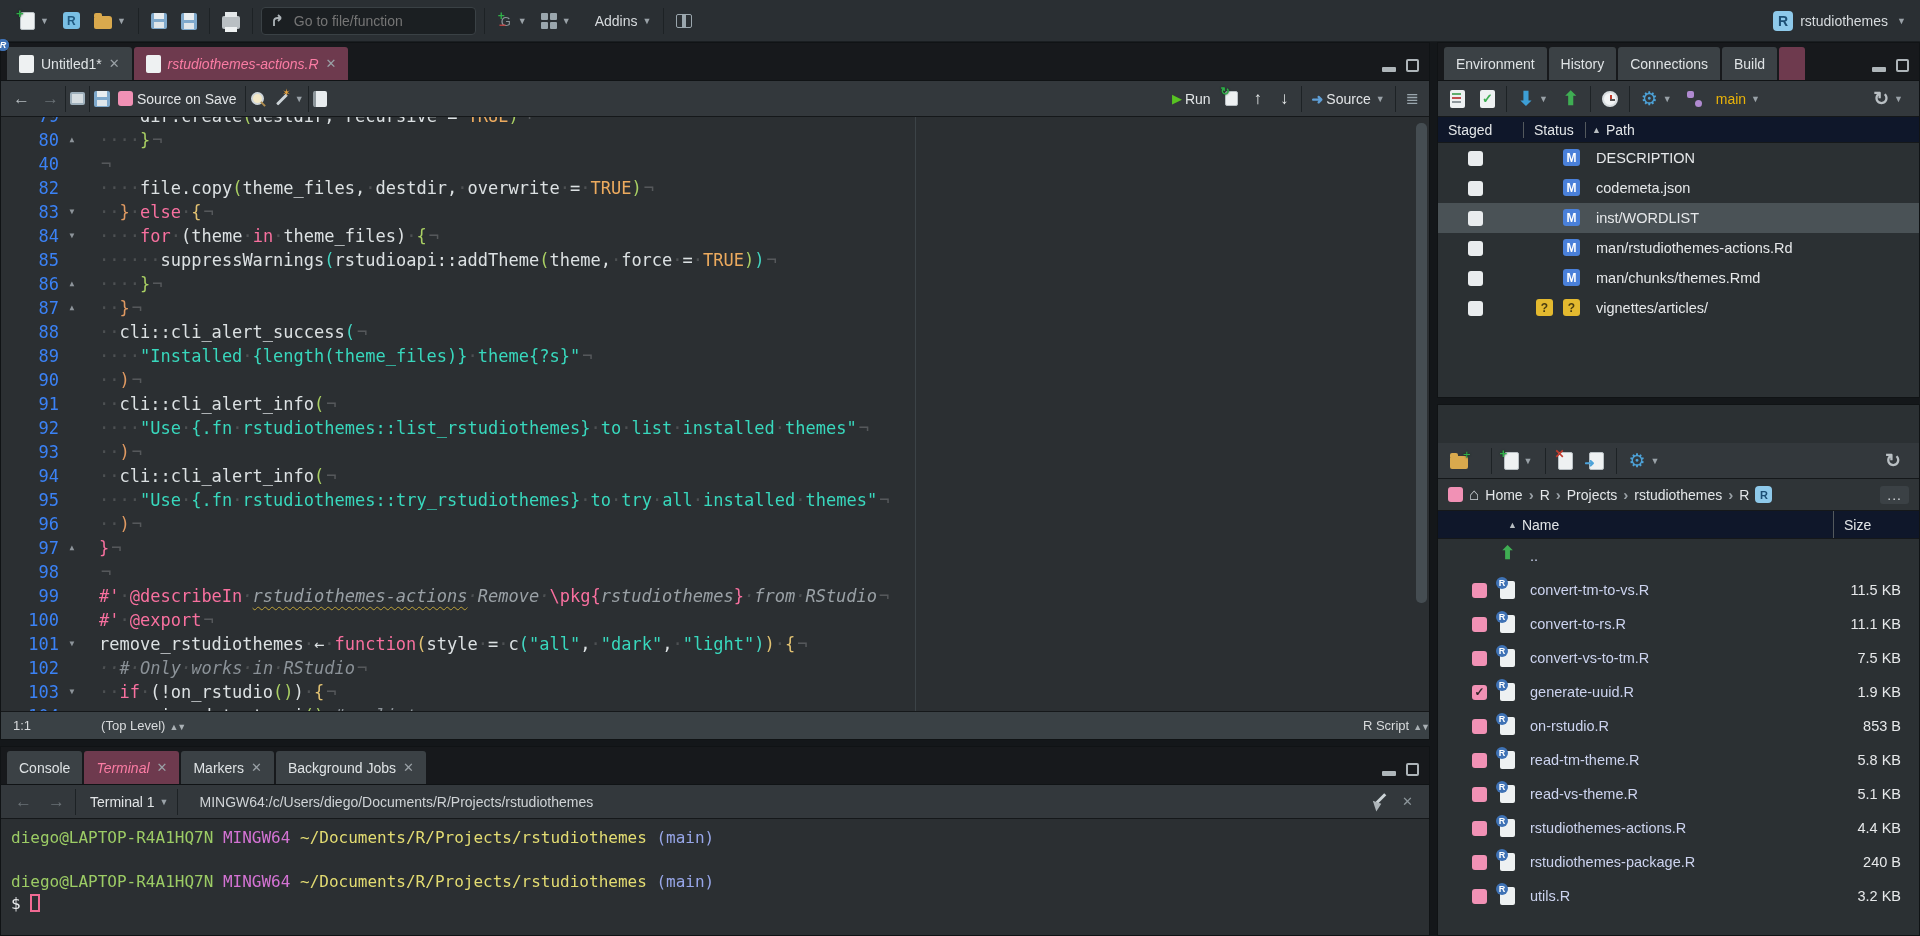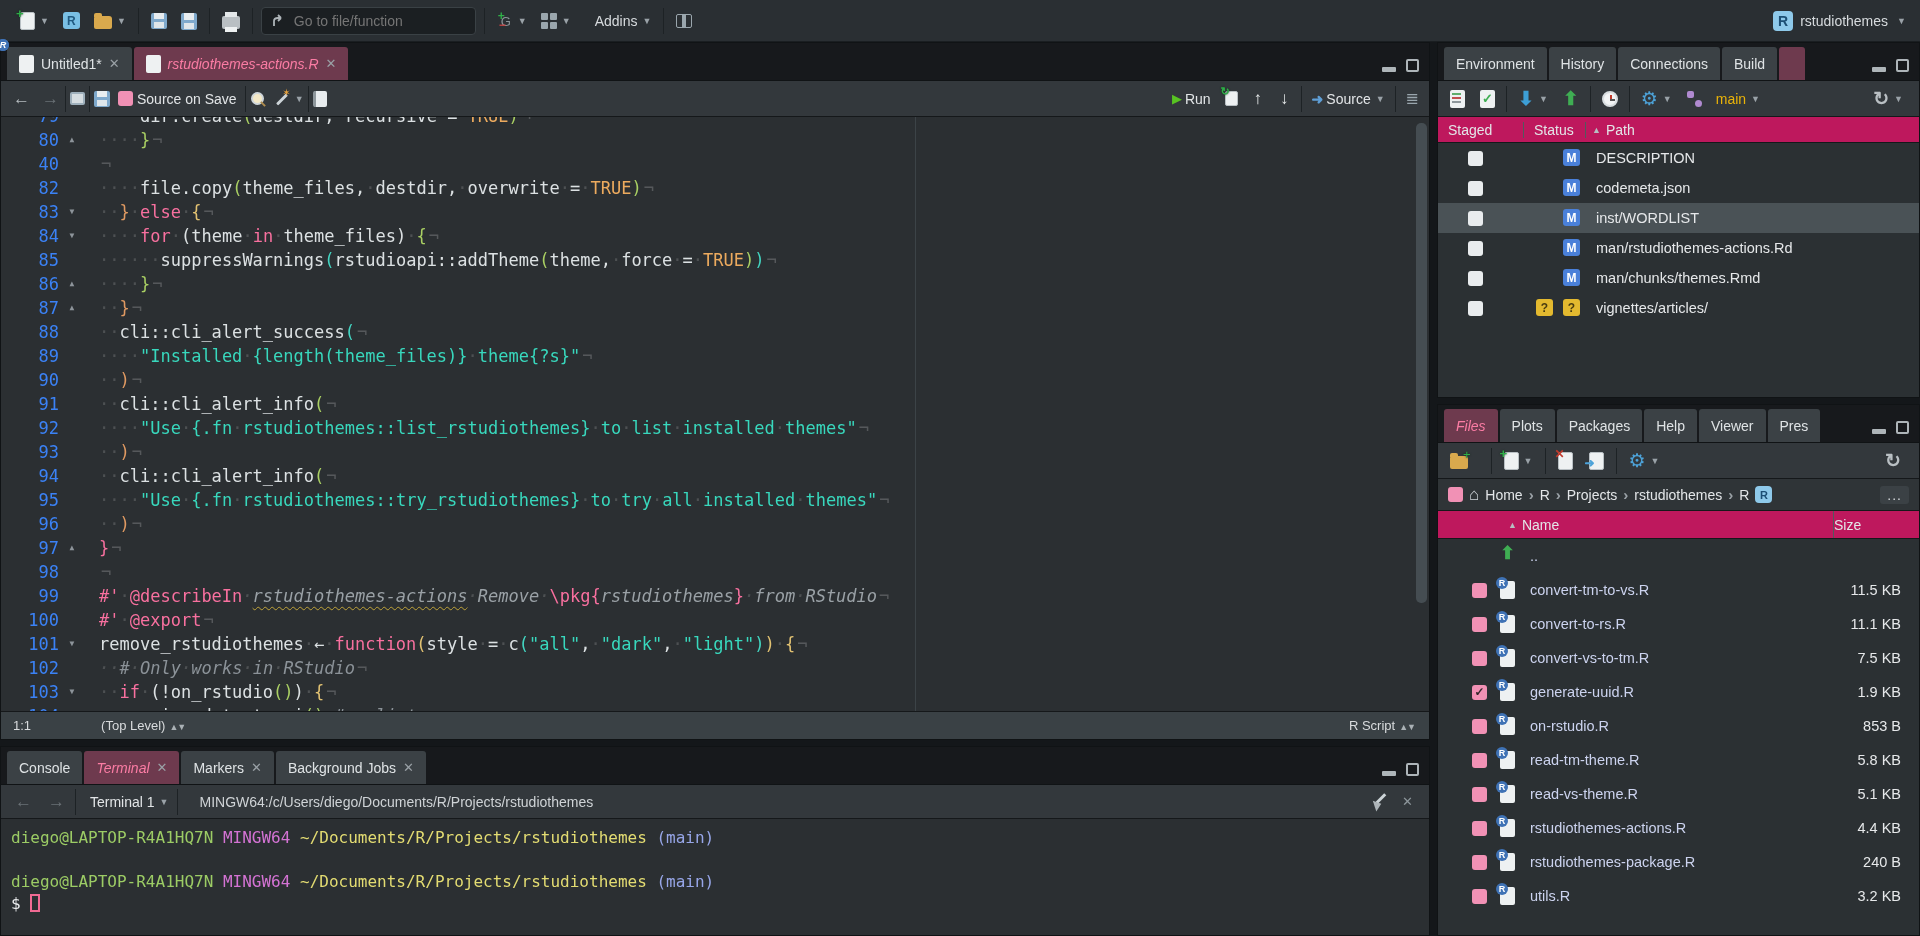--- a/index.html
+++ b/index.html
@@ -108,21 +108,21 @@
   #term-content { position:absolute; left:0; right:0; top:72px; bottom:0; background:#2b2f32;
     font-family:"DejaVu Sans Mono", monospace; font-size:16px; padding:8px 0 0 10px; }
   .tl { height:22px; line-height:22px; white-space:pre; }
   .t-g{color:#9ccc65}.t-m{color:#d473d4}.t-y{color:#e3dc72}.t-b{color:#97a6e8}.t-w{color:#e8eaec}
   .cursor { display:inline-block; width:10px; height:18px; border:2px solid #f06a93; vertical-align:-3px; }
   .i-broom { width:18px; height:18px; position:relative; }
   .i-broom:before { content:""; position:absolute; width:12px; height:3px; background:#cdd4d8; transform:rotate(-45deg); left:5px; top:4px; }
   .i-broom:after { content:""; position:absolute; width:0; height:0; border-left:7px solid transparent; border-right:2px solid transparent; border-top:9px solid #aeb5b9; left:1px; bottom:0; transform:rotate(20deg); }
 
   
-  .col-header { position:absolute; left:0; right:0; background:#be185d; border-bottom:1px solid #15181a;
+  .col-header { position:absolute; left:0; right:0; background:#0f172a; border-bottom:1px solid #15181a;
     color:#e3e6e8; font-size:14px; display:flex; align-items:center; }
   .sort-tri { font-size:9px; color:#b7bdc1; margin-right:5px; }
   .checkbox { width:15px; height:15px; border-radius:3px; }
   .cb-pink { background:#f191b5; }
   .cb-pale { background:#e9ecee; }
   .cb-check { color:#33262b; font-size:12px; font-weight:bold; line-height:15px; text-align:center; }
 
   
   #git-pane { left:1437px; top:42px; width:483px; height:356px; }
   #git-toolbar { top:38px; height:36px; padding:0 8px; gap:7px; }
@@ -160,21 +160,21 @@
   #files-toolbar { top:38px; height:36px; padding:0 8px; gap:8px; }
   #files-crumb { position:absolute; left:0; right:0; top:74px; height:32px; background:#2f3437;
     border-bottom:1px solid #15181a; display:flex; align-items:center; gap:6px; padding:0 10px; }
   #files-crumb .seg { color:#e3e6e8; font-size:14px; }
   #files-crumb .chev { color:#9aa1a6; font-size:15px; font-weight:bold; }
   .home-glyph { color:#cdd4d8; font-size:17px; }
   .more-btn { margin-left:auto; color:#d7dbde; font-size:14px; letter-spacing:1px; padding:1px 7px;
     background:#3b4145; border-radius:3px; }
   #files-header { top:106px; height:28px; }
   #files-header .h-name { padding-left:70px; display:flex; align-items:center; }
-  #files-header .h-size { position:absolute; left:395px; border-left:1px solid #53595d; 
+  #files-header .h-size { position:absolute; left:395px; border-left:1px solid #53595d; padding-left:10px;
     height:100%; display:flex; align-items:center; }
   #file-rows { position:absolute; left:0; right:0; top:134px; }
   .frow { height:34px; display:flex; align-items:center; position:relative; }
   .frow .checkbox { margin-left:34px; }
   .fname { position:absolute; left:92px; color:#ccd3ef; font-size:14.5px; }
   .fsize { position:absolute; right:18px; color:#e6e8ea; font-size:14.5px; }
   .i-rdoc { position:absolute; left:62px; width:15px; height:18px; background:#eef1f2; border-radius:2px; }
   .i-rdoc:before { content:"R"; position:absolute; left:-4px; top:-4px; width:12px; height:12px; background:#3f72b5;
     color:#fff; border-radius:50%; font-size:9px; font-weight:bold; text-align:center; line-height:12px; }
   .up-arrow { position:absolute; left:62px; color:#3fae53; font-size:18px; font-weight:bold; top:3px; }
@@ -362,21 +362,21 @@
           <div class="cl"><span class="num">101</span><span class="fold">▼</span><span class="body"><span class="tok-p">remove_rstudiothemes<span class="sp">·</span></span><span class="tok-p">←<span class="sp">·</span></span><span class="tok-k">function</span><span class="tok-b2">(</span><span class="tok-p">style<span class="sp">·</span>=<span class="sp">·</span>c</span><span class="tok-b5">(</span><span class="tok-s">"all"</span><span class="tok-p">,<span class="sp">·</span></span><span class="tok-s">"dark"</span><span class="tok-p">,<span class="sp">·</span></span><span class="tok-s">"light"</span><span class="tok-b5">)</span><span class="tok-b2">)</span><span class="tok-p"><span class="sp">·</span></span><span class="tok-b2">{</span><span class="eol">¬</span></span></div>
           <div class="cl"><span class="num">102</span><span class="fold"></span><span class="body"><span class="tok-cm"><span class="sp">·</span><span class="sp">·</span>#<span class="sp">·</span>Only<span class="sp">·</span>works<span class="sp">·</span>in<span class="sp">·</span>RStudio</span><span class="eol">¬</span></span></div>
           <div class="cl"><span class="num">103</span><span class="fold">▼</span><span class="body"><span class="tok-p"><span class="sp">·</span><span class="sp">·</span></span><span class="tok-k">if</span><span class="tok-p"><span class="sp">·</span>(!on_rstudio</span><span class="tok-b1">()</span><span class="tok-p">)<span class="sp">·</span></span><span class="tok-b2">{</span><span class="eol">¬</span></span></div>
           <div class="cl"><span class="num">104</span><span class="fold"></span><span class="body"><span class="tok-p"><span class="sp">·</span><span class="sp">·</span><span class="sp">·</span><span class="sp">·</span>gui<span class="sp">·</span>←<span class="sp">·</span>detect_gui</span><span class="tok-b1">()</span><span class="tok-cm"><span class="sp">·</span>#<span class="sp">·</span>nolint</span><span class="eol">¬</span></span></div>
         </div>
       <div id="ed-scrollbar"></div>
     </div>
     <div id="src-status">
       <span style="padding-left:12px">1:1</span>
       <span style="padding-left:70px"><span>(Top Level)</span><span class="updown">▲▼</span></span>
-      <span style="margin-left:auto; padding-right:14px"><span>R Script</span><span class="updown">▲▼</span></span>
+      <span style="margin-left:auto; "><span>R Script</span><span class="updown">▲▼</span></span>
     </div>
   </div>
 
   <div id="console-pane" class="pane">
     <div class="tabbar" id="console-tabs">
         <div class="tab first">
           <span>Console</span>
         </div>
         <div class="tab active">
           <span>Terminal</span>
@@ -515,44 +515,20 @@
         <div class="grow">
           <span class="checkbox cb-pale"></span>
           <span class="badge badge-q" style="left:98px">?</span>
           <span class="badge badge-q" style="left:125px">?</span>
           <span class="gpath">vignettes/articles/</span>
         </div>
       </div>
   </div>
 
   <div id="files-pane" class="pane">
-    <div class="tabbar" id="files-tabs">
-        <div class="tab first active">
-          <span>Files</span>
-        </div>
-        <div class="tab">
-          <span>Plots</span>
-        </div>
-        <div class="tab">
-          <span>Packages</span>
-        </div>
-        <div class="tab">
-          <span>Help</span>
-        </div>
-        <div class="tab">
-          <span>Viewer</span>
-        </div>
-        <div class="tab">
-          <span>Pres</span>
-        </div>
-        <span class="winbtns">
-          <span class="wmin"></span>
-          <span class="wmax"></span>
-        </span>
-      </div>
     <div class="ptoolbar" id="files-toolbar">
       <span class="tbtn">
           <span class="i-folder"></span>
           <span class="plus plus-g" style="position:relative;left:-8px;top:-6px">+</span>
         </span>
       <span class="tb-sep"></span>
       <span class="tbtn">
           <span class="i-doc">
             <span class="plus plus-g">+</span>
           </span>

